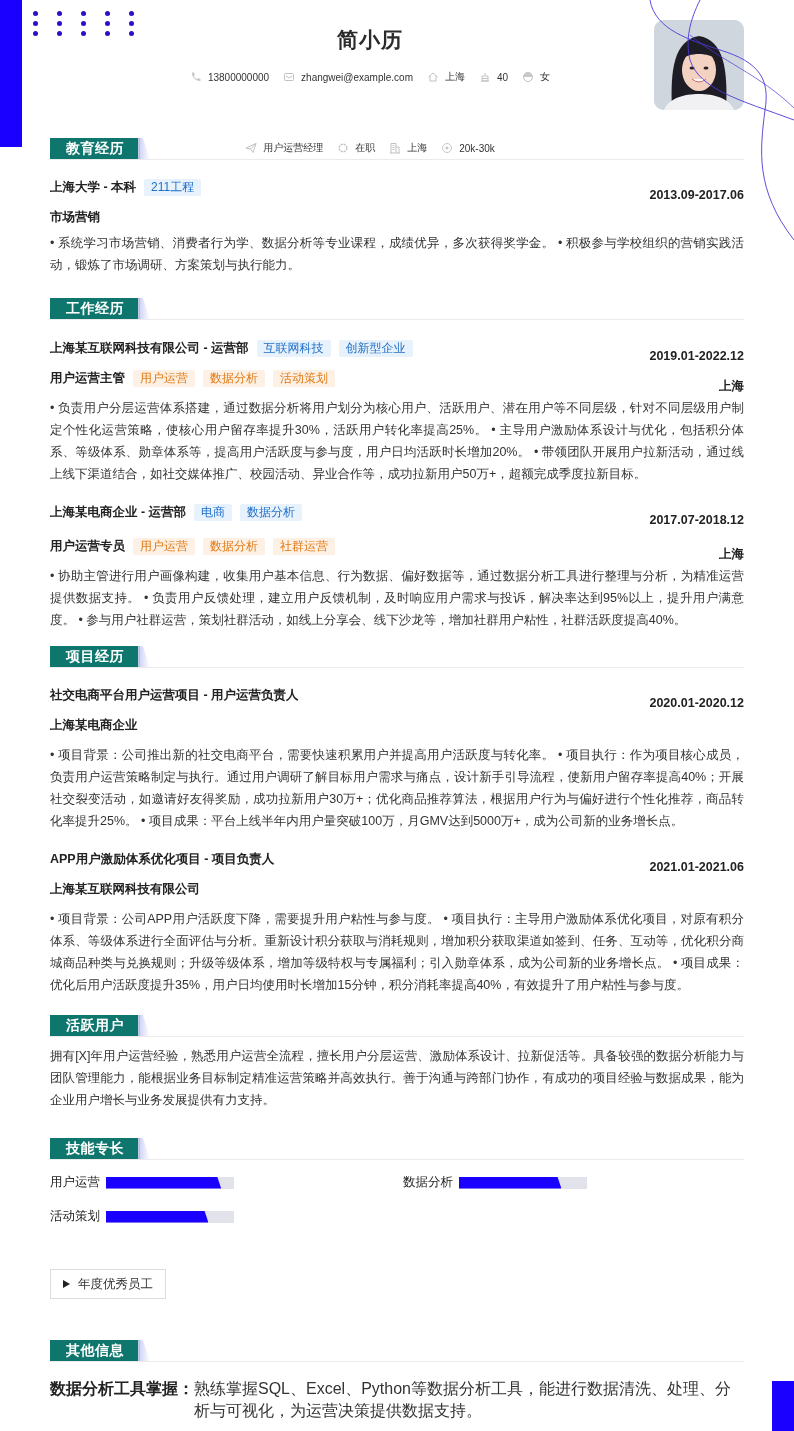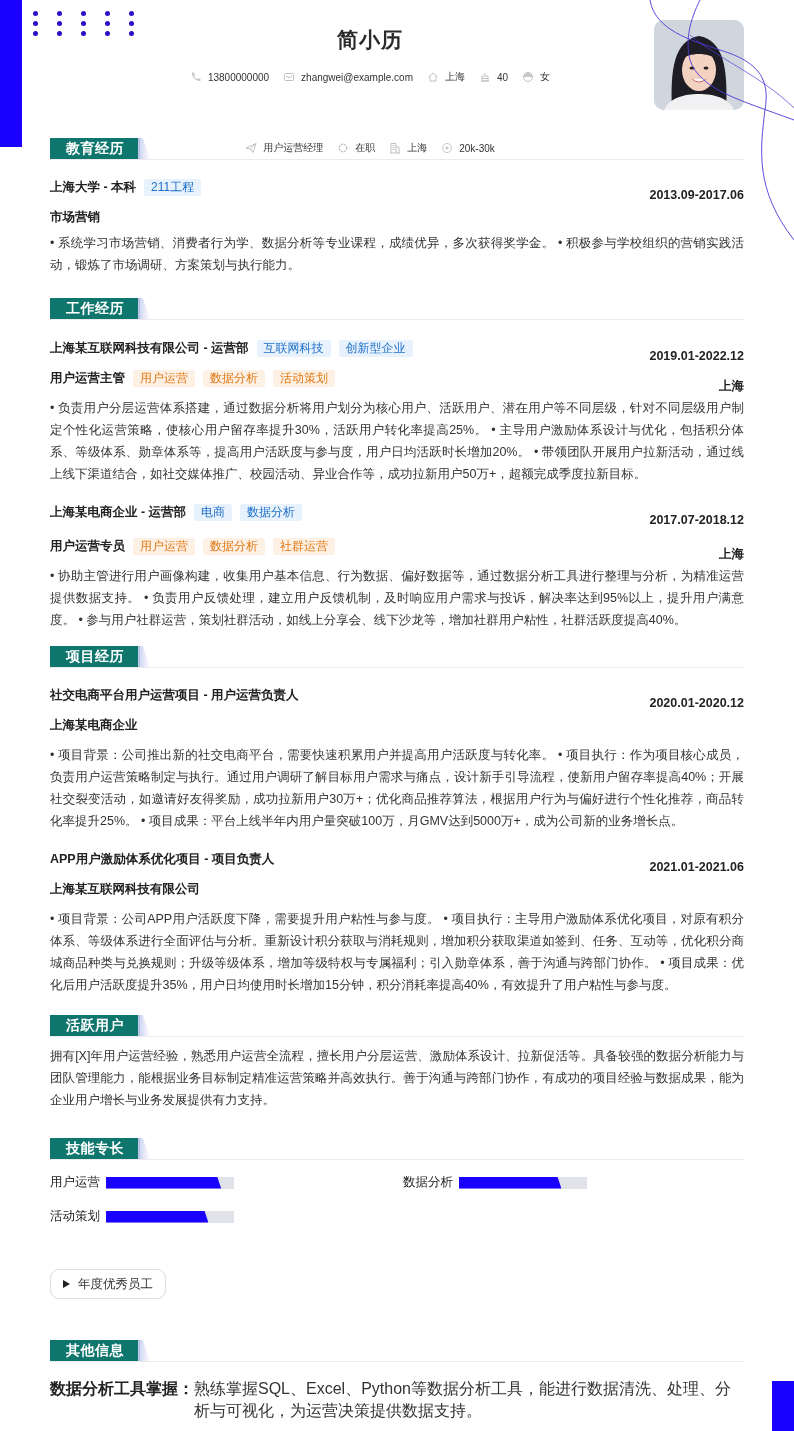--- a/index.html
+++ b/index.html
@@ -35,21 +35,21 @@
     .tag { display: inline-block; height: 17px; line-height: 17px; padding: 0 7px; font-size: 12px; font-weight: 400; border-radius: 2px; }
     .tag.blue { background: #e8f2fc; color: #1e6fc8; }
     .tag.orange { background: #fdf0e4; color: #e07a16; }
     .body-text { font-size: 12.5px; line-height: 22px; color: #333; text-align: justify; }
 
     .skills { position: relative; height: 70px; margin-top: 8px; }
     .skill { position: absolute; display: flex; align-items: center; gap: 6px; font-size: 12.5px; color: #222; }
     .skill .bar { position: relative; width: 128px; height: 12px; background: #e2e3ea; }
     .skill .fill { position: absolute; left: 0; top: 0; height: 12px; background: #1a00ff; clip-path: polygon(0 0, calc(100% - 4px) 0, 100% 100%, 0 100%); }
 
-    .award { display: inline-flex; align-items: center; gap: 8px; height: 30px; padding: 0 12px; border: 1px solid #ddd; border-radius: 9px; font-size: 12.5px; color: #333; }
+    .award { display: inline-flex; align-items: center; gap: 8px; height: 30px; padding: 0 12px; border: 1px solid #ddd; border-radius: 0; font-size: 12.5px; color: #333; }
     .award .tri { width: 0; height: 0; border-left: 7px solid #222; border-top: 4.5px solid transparent; border-bottom: 4.5px solid transparent; }
 
     .other-row { display: flex; font-size: 16px; line-height: 22px; }
     .other-row .k { font-weight: 600; color: #222; white-space: nowrap; }
     .other-row .v { color: #333; }
   </style>
 </head>
 <body>
 
 <div class="left-bar"></div>
@@ -269,21 +269,21 @@
       <div class="left">
           <span>APP用户激励体系优化项目 - 项目负责人</span>
         </div>
       <div class="right">2021.01-2021.06</div>
     </div>
     <div class="entry-row" style="margin-top:8px">
       <div class="left">
           <span>上海某互联网科技有限公司</span>
         </div>
     </div>
-    <div class="body-text" style="margin-top:8px">• 项目背景：公司APP用户活跃度下降，需要提升用户粘性与参与度。 • 项目执行：主导用户激励体系优化项目，对原有积分体系、等级体系进行全面评估与分析。重新设计积分获取与消耗规则，增加积分获取渠道如签到、任务、互动等，优化积分商城商品种类与兑换规则；升级等级体系，增加等级特权与专属福利；引入勋章体系，善于沟通与跨部门协作。 • 项目成果：优化后用户活跃度提升35%，用户日均使用时长增加15分钟，积分消耗率提高40%，有效提升了用户粘性与参与度。</div>
+    <div class="body-text" style="margin-top:8px">• 项目背景：公司APP用户活跃度下降，需要提升用户粘性与参与度。 • 项目执行：主导用户激励体系优化项目，对原有积分体系、等级体系进行全面评估与分析。重新设计积分获取与消耗规则，增加积分获取渠道如签到、任务、互动等，优化积分商城商品种类与兑换规则；升级等级体系，增加等级特权与专属福利；引入勋章体系，成为公司新的业务增长点。 • 项目成果：优化后用户活跃度提升35%，用户日均使用时长增加15分钟，积分消耗率提高40%，有效提升了用户粘性与参与度。</div>
   </div>
 </div>
 
 <div class="section" style="top:1015px">
   <div class="sec-head">
     <div class="sec-title">活跃用户</div>
   </div>
   <div class="body-text" style="margin-top:8px">拥有[X]年用户运营经验，熟悉用户运营全流程，擅长用户分层运营、激励体系设计、拉新促活等。具备较强的数据分析能力与团队管理能力，能根据业务目标制定精准运营策略并高效执行。善于沟通与跨部门协作，有成功的项目经验与数据成果，能为企业用户增长与业务发展提供有力支持。</div>
 </div>
 

